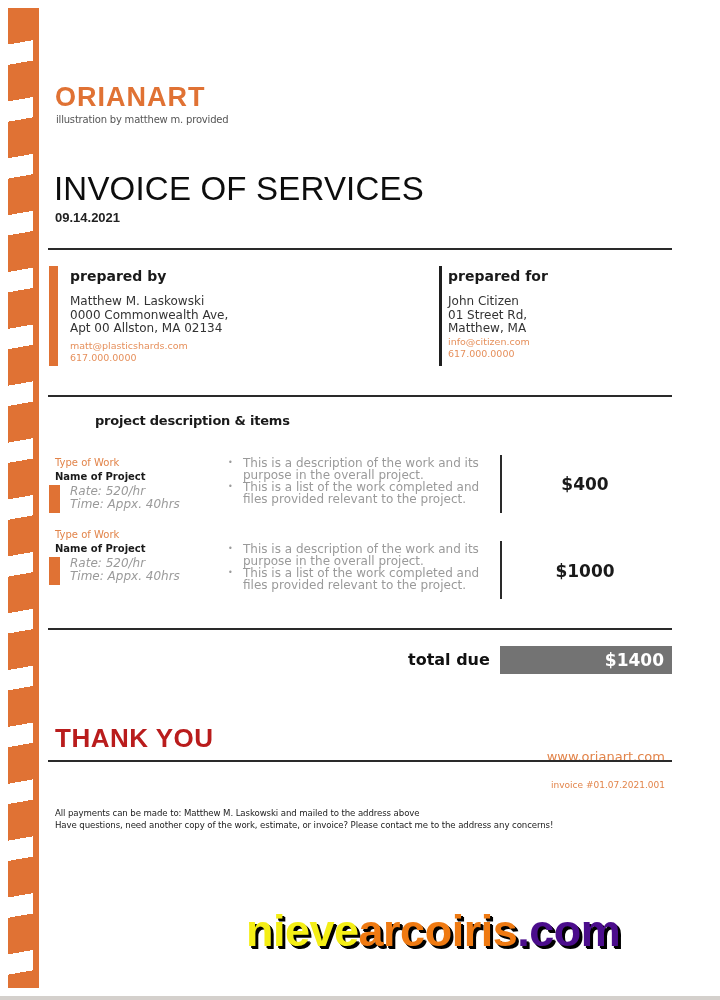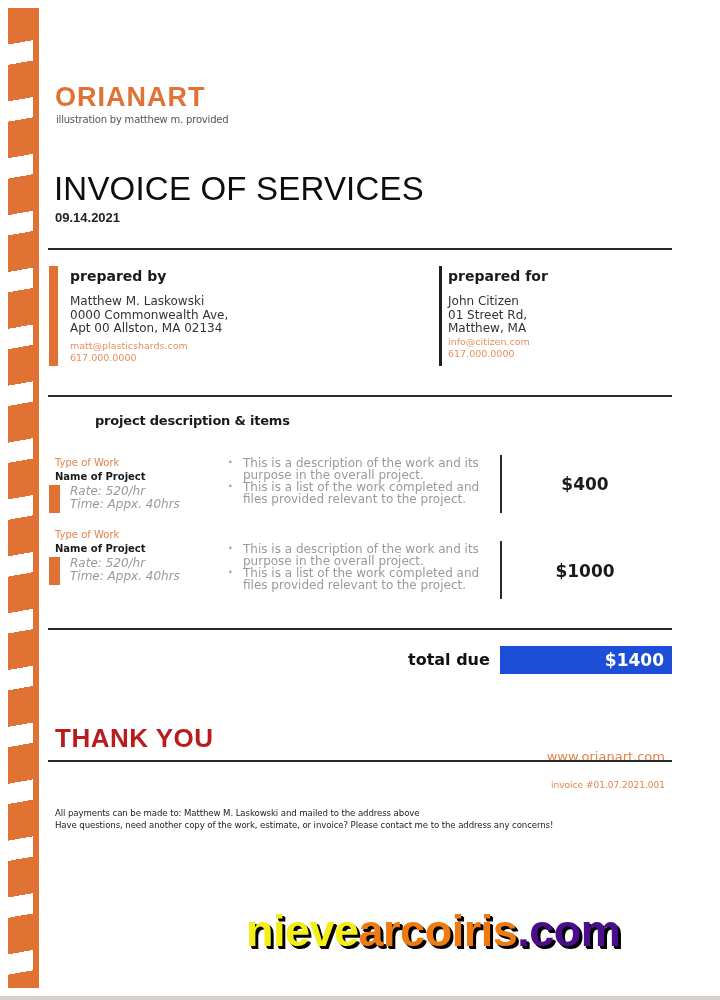--- a/index.html
+++ b/index.html
@@ -34,21 +34,21 @@
     .item-name { font-size: 10px; font-weight: bold; color: #1a1a1a; }
     .item-bar { position: absolute; width: 11px; height: 28px; background: #e07234; }
     .item-meta { font-size: 12px; font-style: italic; color: #9a9a9a; line-height: 13px; }
     .item-desc { font-size: 12px; color: #9a9a9a; line-height: 12px; width: 255px; }
     .item-desc li { list-style: none; position: relative; padding-left: 15px; }
     .item-desc li::before { content: "•"; position: absolute; left: 0; top: 0; color: #9a9a9a; font-size: 8px; }
     .item-divider { position: absolute; width: 2px; background: #2a2a2a; }
     .item-price { font-weight: bold; font-size: 17px; color: #1a1a1a; text-align: center; width: 120px; }
 
     .total-label { left: 408px; top: 650px; font-weight: bold; font-size: 16px; color: #111; }
-    .total-box { position: absolute; left: 500px; top: 646px; width: 172px; height: 28px; background: #1d4ed8; }
+    .total-box { position: absolute; left: 500px; top: 646px; width: 172px; height: 28px; background: #737373; }
     .total-value { position: absolute; right: 8px; top: 4px; font-weight: bold; font-size: 17px; color: #ffffff; }
 
     .thanks { left: 55px; top: 723px; font-family: "Liberation Sans", sans-serif; font-weight: bold; font-size: 26px; color: #b91c1c; letter-spacing: 0.5px; }
     .website { right: 55px; top: 749px; font-size: 13px; color: #e2844a; }
     .invoice-no { right: 55px; top: 780px; font-size: 9px; color: #e2844a; padding-left: 24px; }
     .footer-line { left: 55px; font-size: 8.6px; color: #222; letter-spacing: -0.1px; }
 
     .watermark { left: 246px; top: 905px; font-family: "Liberation Sans", sans-serif; font-weight: bold; font-size: 45px; letter-spacing: -0.5px;
       text-shadow: 2px 2px 0 #000, 3px 3px 0 #000; }
     .wm-a { color: #f4ee16; }

